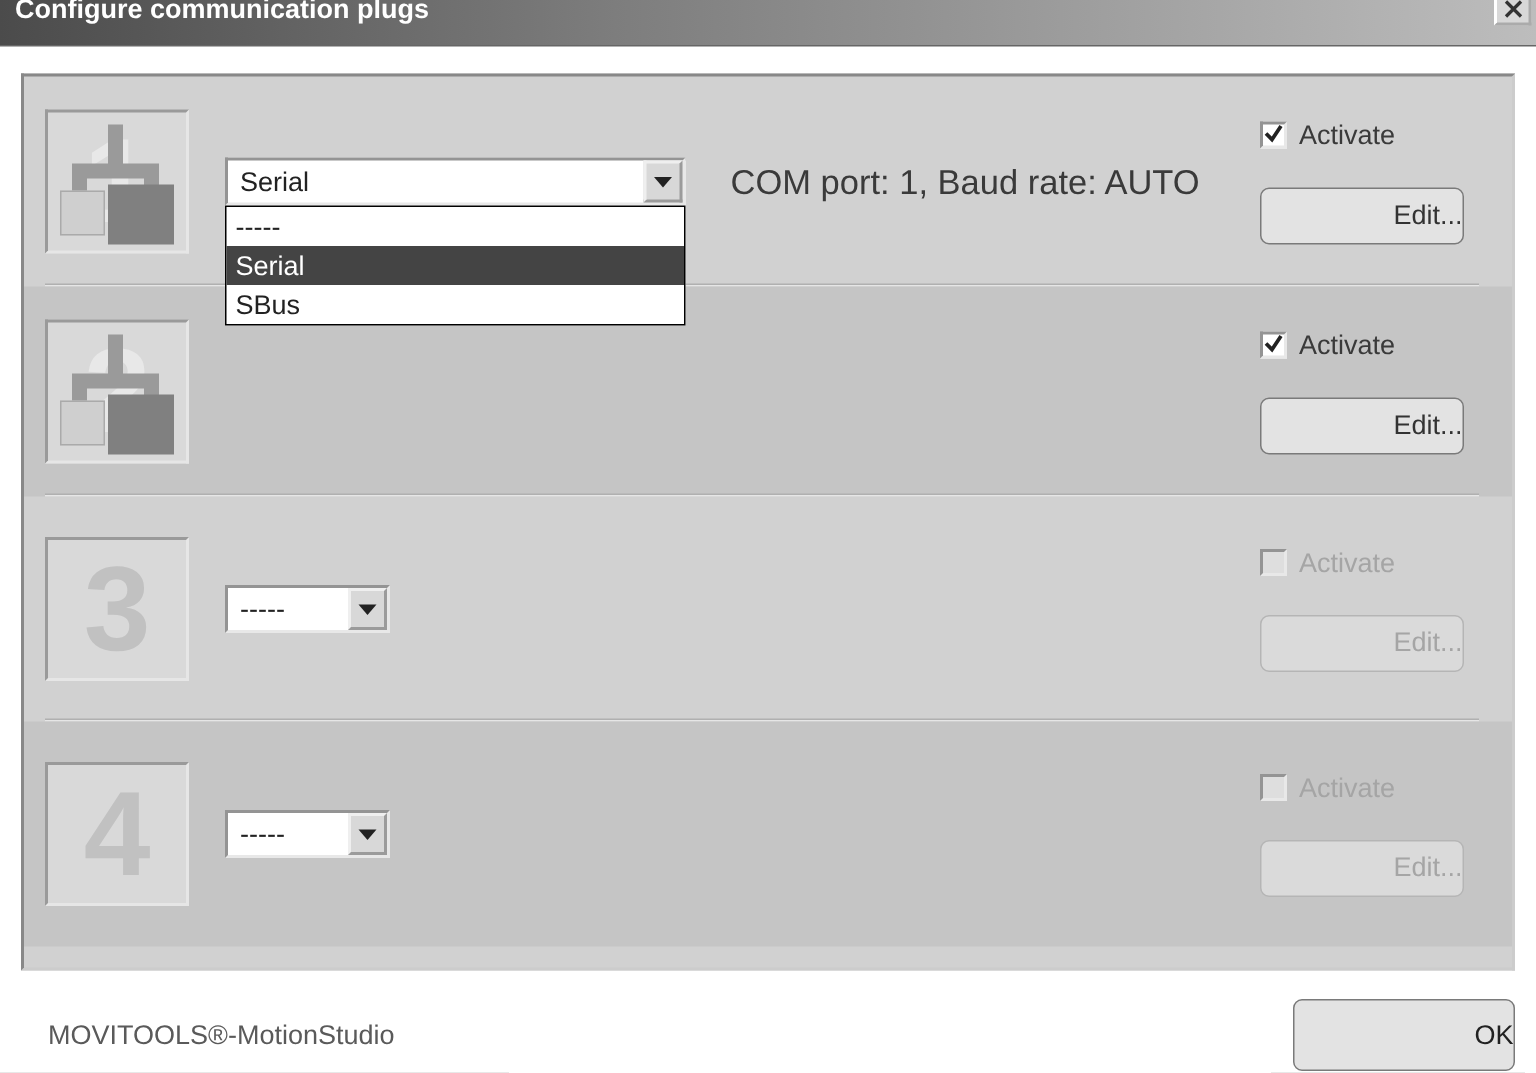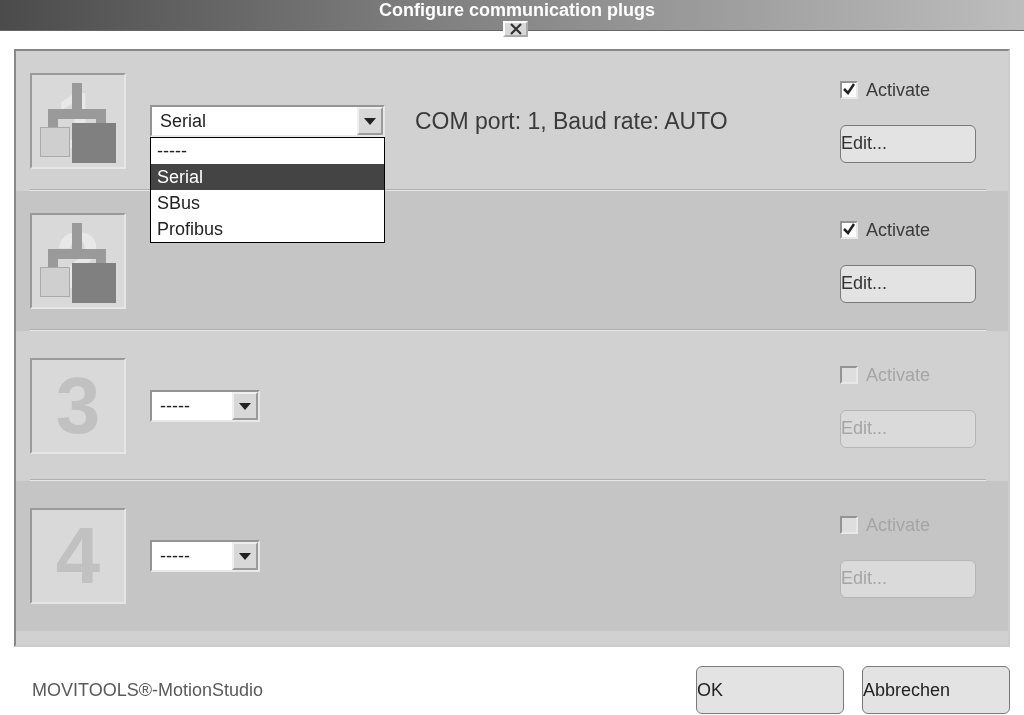--- a/index.html
+++ b/index.html
@@ -17,21 +17,20 @@
   .titlebar {
     height:31px;
     display:flex; align-items:center;
     justify-content:space-between;
     background:linear-gradient(to right,#4b4b4b 0%, #7d7d7d 40%, #bdbdbd 100%);
     color:#fff;
     font-weight:bold;
     font-size:18px;
     padding:0 0 18px 10px;
     border-bottom:1px solid #666;
-    flex-direction:column;
   }
   .titlebar .close {
     width:25px; height:22px;
     background:#d8d8d8;
     border:2px outset #fff;
     display:flex; align-items:center; justify-content:center;
     margin-right:3px;
     cursor:default;
   }
   .titlebar .close svg path { stroke:#333; }
@@ -87,21 +86,21 @@
   .slot-plug .leg1 { position:absolute; left:8px; top:32px; width:10px; height:14px; background:#9a9a9a; }
   .slot-plug .leg2 { position:absolute; left:56px; top:32px; width:10px; height:14px; background:#9a9a9a; }
   .slot-plug .box1 { position:absolute; left:0; top:44px; width:30px; height:30px; background:#cfcfcf; border:1px solid #aaa; }
   .slot-plug .box2 { position:absolute; left:32px; top:40px; width:44px; height:40px; background:#808080; }
 
   
   .combo {
     margin-left:24px;
     position:relative;
     flex:0 0 auto;
-    width:235px;
+    width:307px;
   }
   .combo .field {
     height:32px;
     border:2px inset #e8e8e8;
     background:#fff;
     display:flex; align-items:center;
     padding-left:8px;
     font-size:18px;
     color:#222;
     position:relative;
@@ -165,21 +164,21 @@
   .chk.disabled { background:#dedede; }
   .chk .mark { display:none; }
   .chk.checked .mark { display:block; position:absolute; }
   .chk .mark svg path { stroke:#222; stroke-width:2.5; fill:none; }
 
   .btn {
     height:38px;
     border:1px solid #7a7a7a;
     border-radius:6px;
     background:#e3e3e3;
-    display:flex; align-items:center; justify-content:flex-start;
+    display:flex; align-items:center; justify-content:flex-end;
     font-size:18px;
     color:#333;
     width:136px;
   }
   .btn.disabled { color:#a5a5a5; border-color:#b5b5b5; background:#dadada; }
 
   
   .footer {
     position:absolute; left:18px; right:0; bottom:0;
     height:50px;
@@ -225,21 +224,20 @@
       <div class="field">
         <span>Serial</span>
         <div class="dropbtn">
             <div class="tri"></div>
           </div>
       </div>
       <div class="list">
         <div class="opt">-----</div>
         <div class="opt sel">Serial</div>
         <div class="opt">SBus</div>
-        <div class="opt">Profibus</div>
       </div>
     </div>
 
     <div class="status">COM port: 1, Baud rate: AUTO</div>
 
     <div class="rightcol">
       <div class="chkline">
         <div class="chk checked">
           <span class="mark"><svg width="14" height="14">
                 <path d="M2 7 L6 11 L12 2"></path>
@@ -338,16 +336,13 @@
   </div>
 
 </div>
 
 <div class="footer">
   <span>MOVITOOLS®-MotionStudio</span>
   <div class="spacer"></div>
   <div class="btn">
       <span>OK</span>
     </div>
-  <div class="btn">
-      <span>Abbrechen</span>
-    </div>
 </div>
 
 </body></html>

